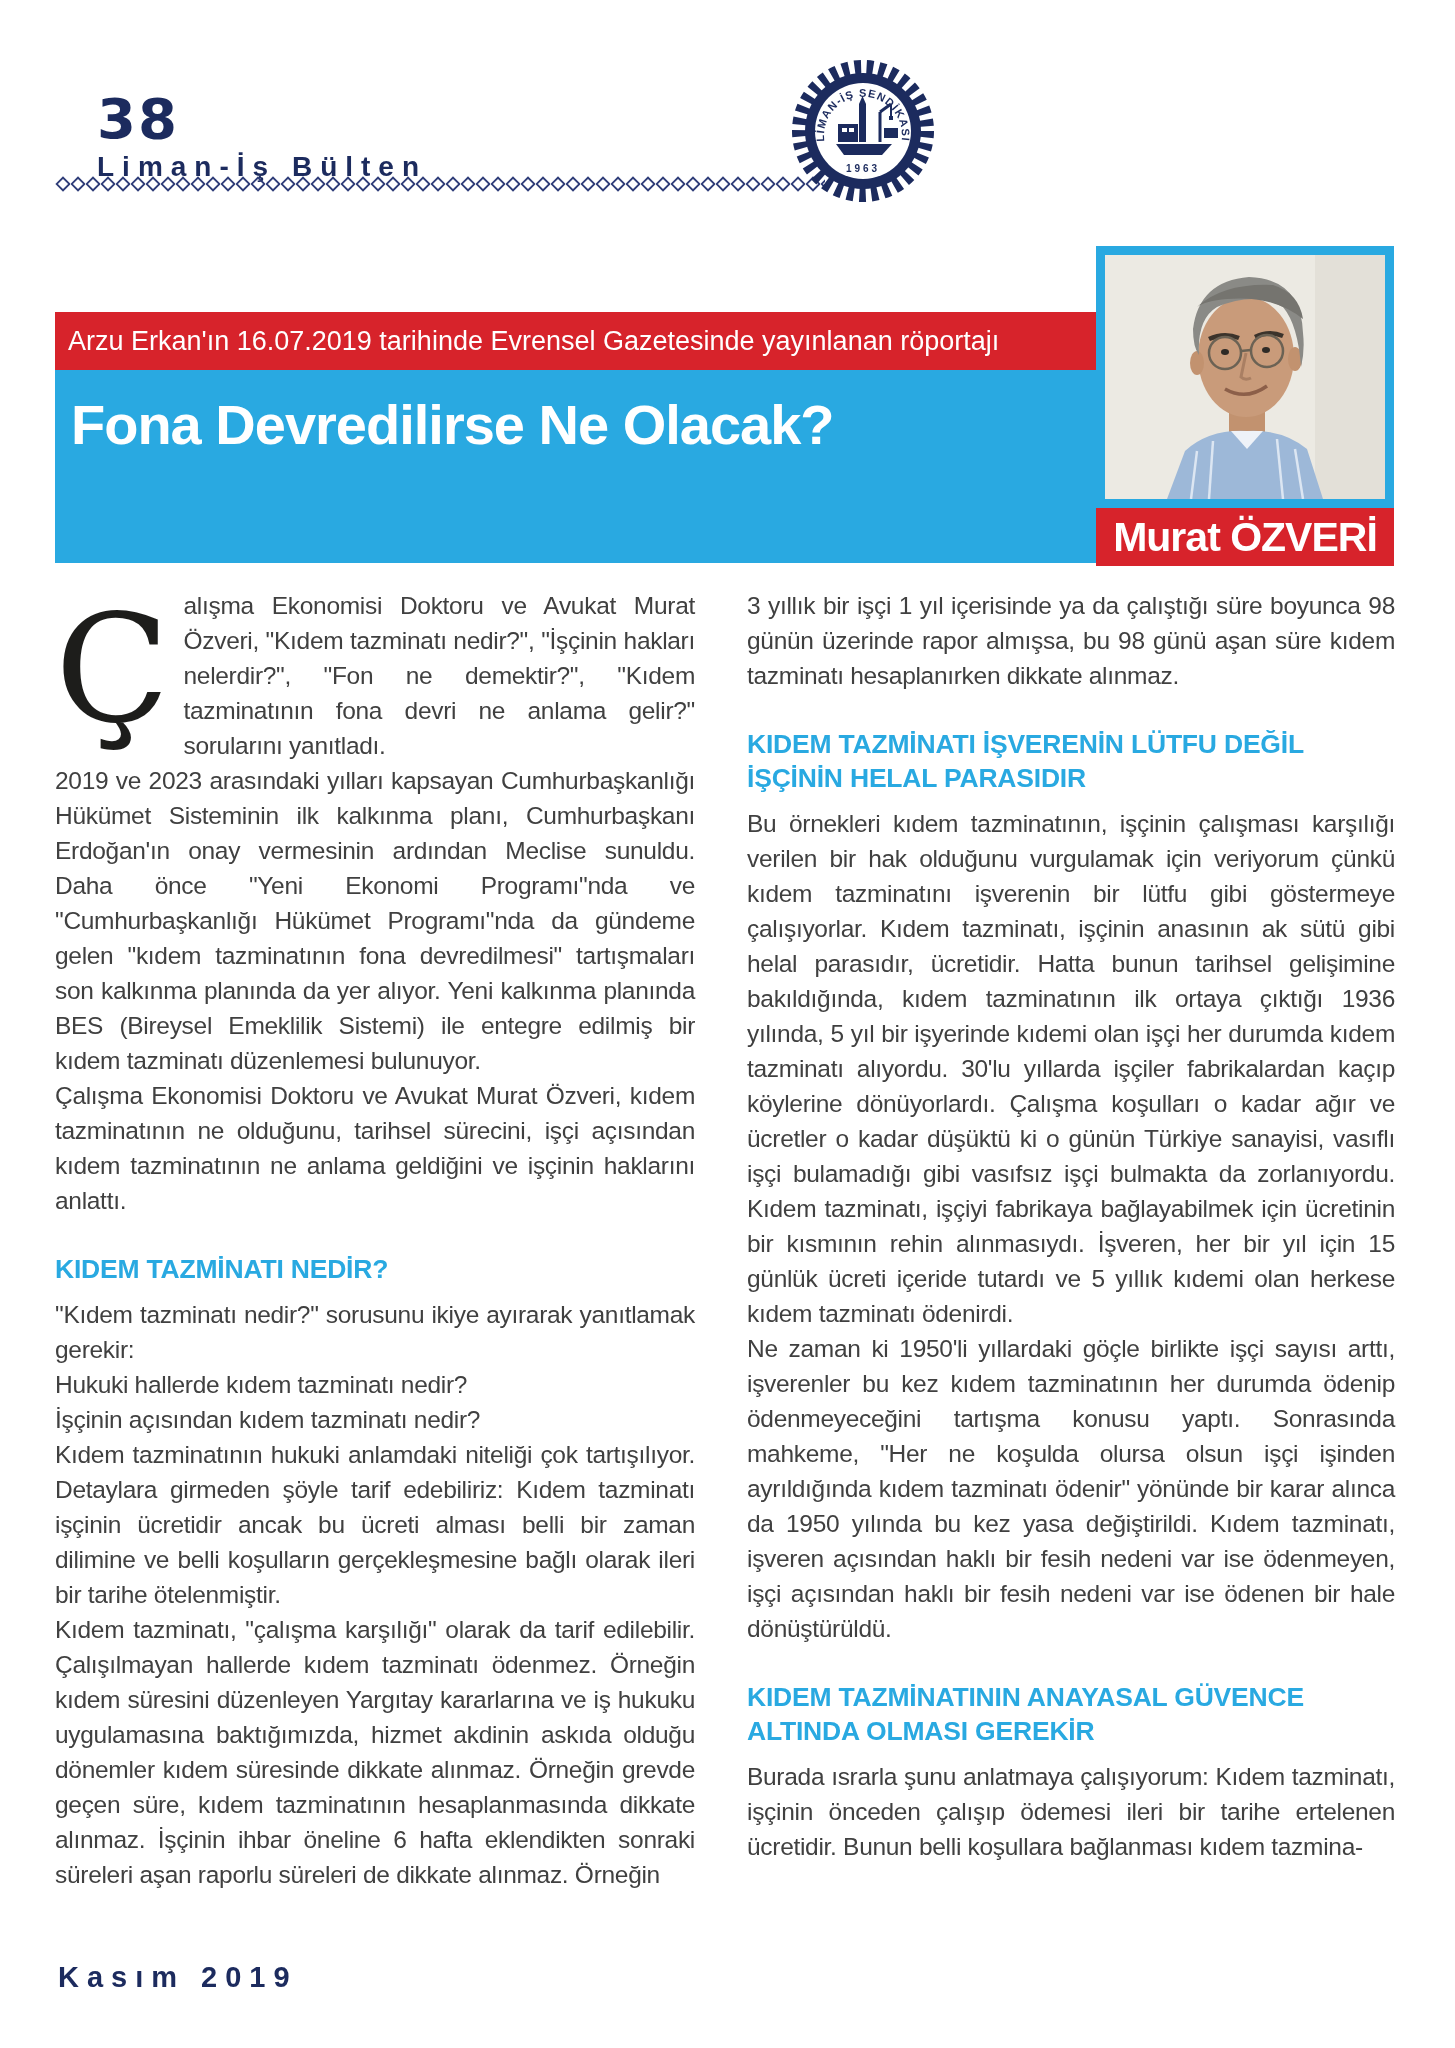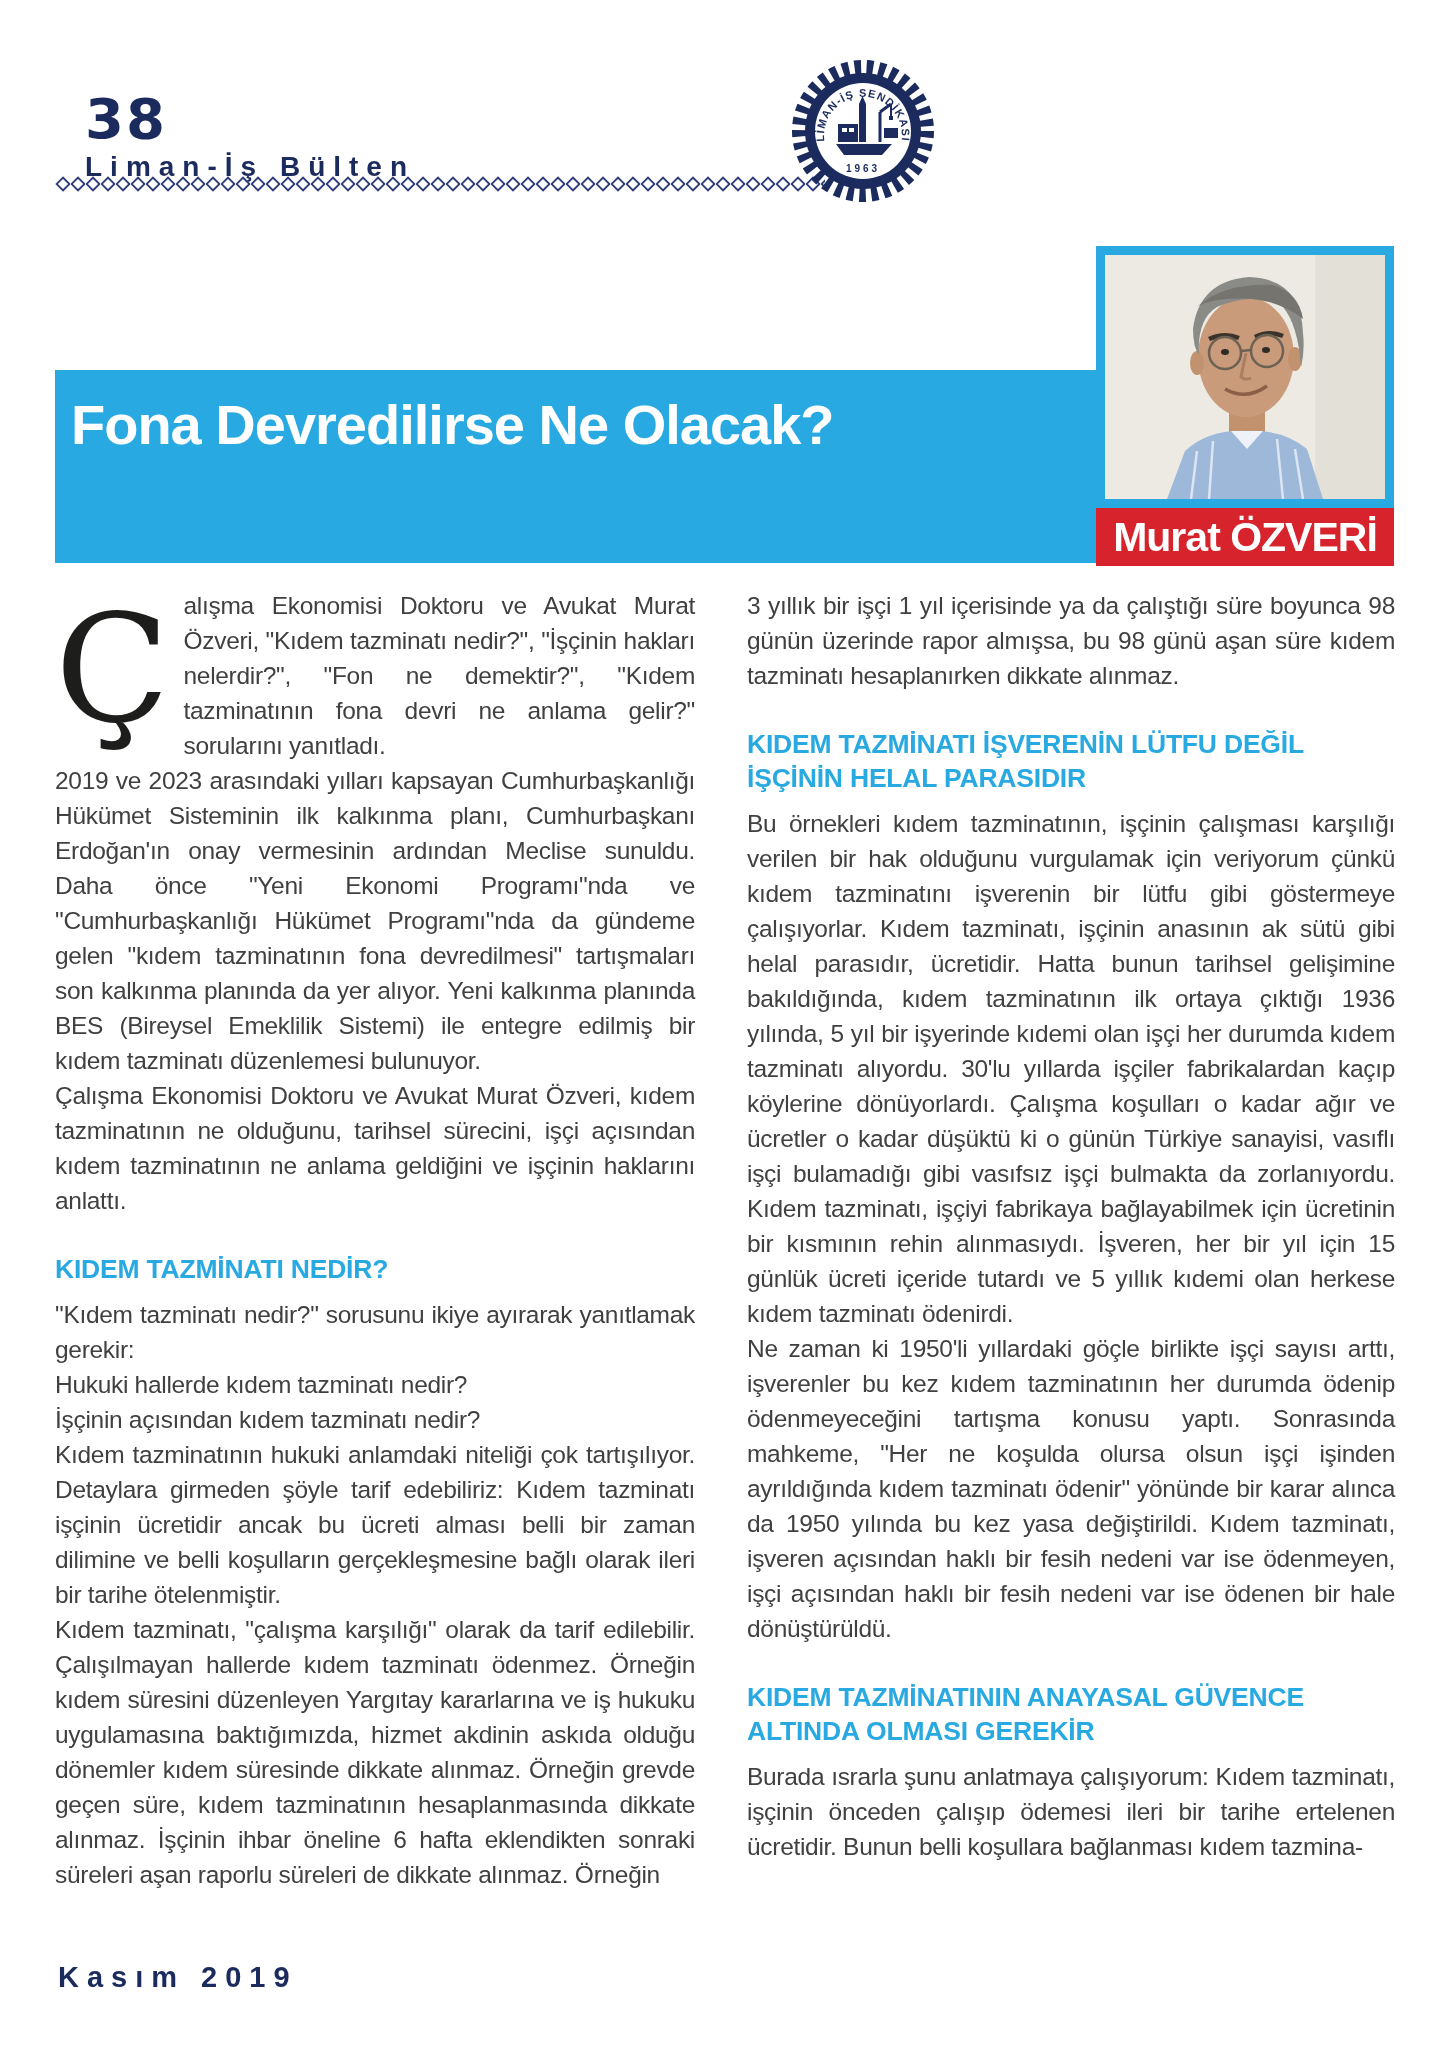--- a/index.html
+++ b/index.html
@@ -3,21 +3,21 @@
 <meta charset="utf-8">
 <style>
   html,body{margin:0;padding:0;background:#ffffff;}
   .page{position:relative;width:1455px;height:2048px;background:#ffffff;overflow:hidden;
         font-family:"Liberation Sans", sans-serif;}
 
   
   .header{position:absolute;left:57px;top:86px;display:flex;align-items:baseline;flex-direction:column;}
   .pagenum{font-size:56px;font-weight:bold;color:#1c2b5e;letter-spacing:2px;
            font-family:"DejaVu Sans", sans-serif;}
-  .bulletin{margin-left:28px;font-size:28px;font-weight:bold;color:#1c2b5e;letter-spacing:8px;}
+  .bulletin{margin-left:40px;font-size:28px;font-weight:bold;color:#1c2b5e;letter-spacing:8px;}
   .chain{position:absolute;left:55px;top:176px;}
   .logo{position:absolute;left:790px;top:58px;}
 
   
   .kicker{position:absolute;left:55px;top:312px;width:1047px;height:58px;background:#d7232b;
           color:#ffffff;font-size:27px;line-height:58px;padding-left:13px;box-sizing:border-box;
           white-space:nowrap;overflow:hidden;}
   .headline{position:absolute;left:55px;top:370px;width:1047px;height:193px;background:#29a9e1;
             color:#ffffff;font-weight:bold;font-size:56px;line-height:73px;
             padding:18px 0 0 16px;box-sizing:border-box;letter-spacing:-1px;}
@@ -79,20 +79,23 @@
       <line x1="90" y1="84" x2="90" y2="54" stroke="#1c2b5e" stroke-width="3"></line>
       <line x1="90" y1="54" x2="101" y2="46" stroke="#1c2b5e" stroke-width="3"></line>
       <line x1="101" y1="46" x2="101" y2="58" stroke="#1c2b5e" stroke-width="2"></line>
       <rect x="99" y="58" width="4" height="4" fill="#1c2b5e"></rect>
       <rect x="94" y="70" width="14" height="10" fill="#1c2b5e"></rect>
       <polygon points="46,86 102,86 92,97 54,97" fill="#1c2b5e"></polygon>
     </g>
     <text x="73" y="114" font-size="10" font-weight="bold" fill="#1c2b5e" letter-spacing="3" text-anchor="middle" font-family="Liberation Sans, sans-serif">1963</text>
   </svg>
 
+  <div class="kicker">
+    <span>Arzu Erkan'ın 16.07.2019 tarihinde Evrensel Gazetesinde yayınlanan röportajı</span>
+  </div>
 
   <div class="headline">
     <div>Fona Devredilirse Ne Olacak?</div>
   </div>
 
   <div class="photo">
     <svg width="280" height="244" viewBox="0 0 280 244">
       <rect width="280" height="244" fill="#eceae3"></rect>
       <rect x="210" width="70" height="244" fill="#e3e0d8"></rect>
       <rect x="124" y="148" width="36" height="34" fill="#c2926f"></rect>

